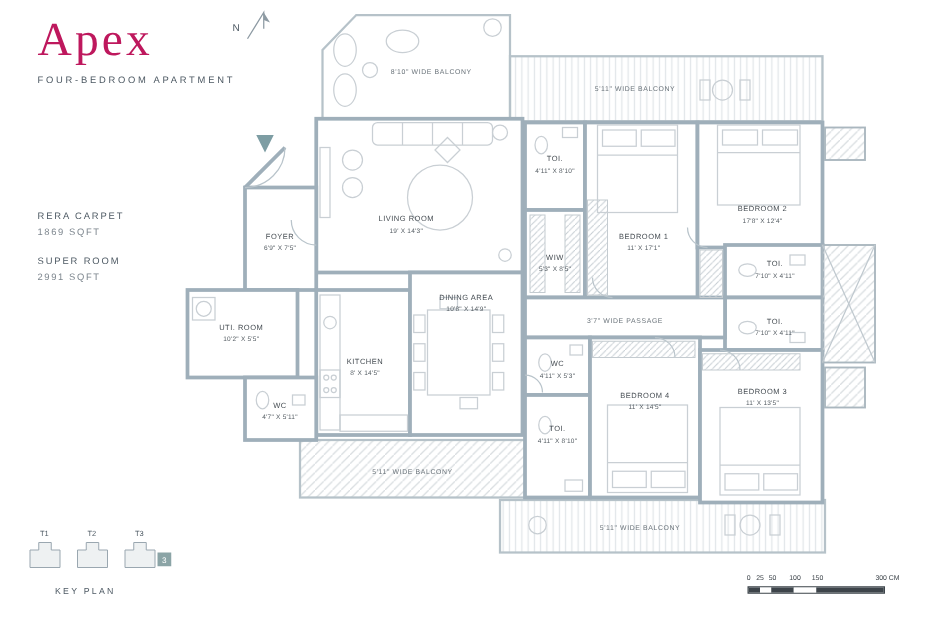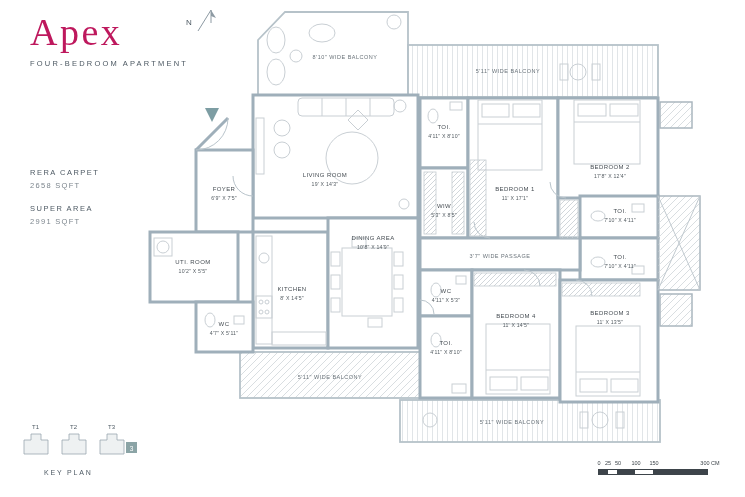--- a/index.html
+++ b/index.html
@@ -40,24 +40,24 @@
   
   <div class="brand">
     <h1>Apex</h1>
     <div class="subtitle">FOUR-BEDROOM APARTMENT</div>
   </div>
 
   
   <div class="stats">
     <div class="stat">
       <div class="lab">RERA CARPET</div>
-      <div class="val">2658 SQFT</div>
+      <div class="val">1869 SQFT</div>
     </div>
     <div class="stat">
-      <div class="lab">SUPER AREA</div>
+      <div class="lab">SUPER ROOM</div>
       <div class="val">2991 SQFT</div>
     </div>
   </div>
 
   
   <svg width="745" height="497" viewBox="0 0 745 497">
     <defs>
       <pattern id="diag" width="7" height="7" patternUnits="userSpaceOnUse">
         <path d="M0,7 L7,0" stroke="#d9dee1" stroke-width="1"></path>
       </pattern>

